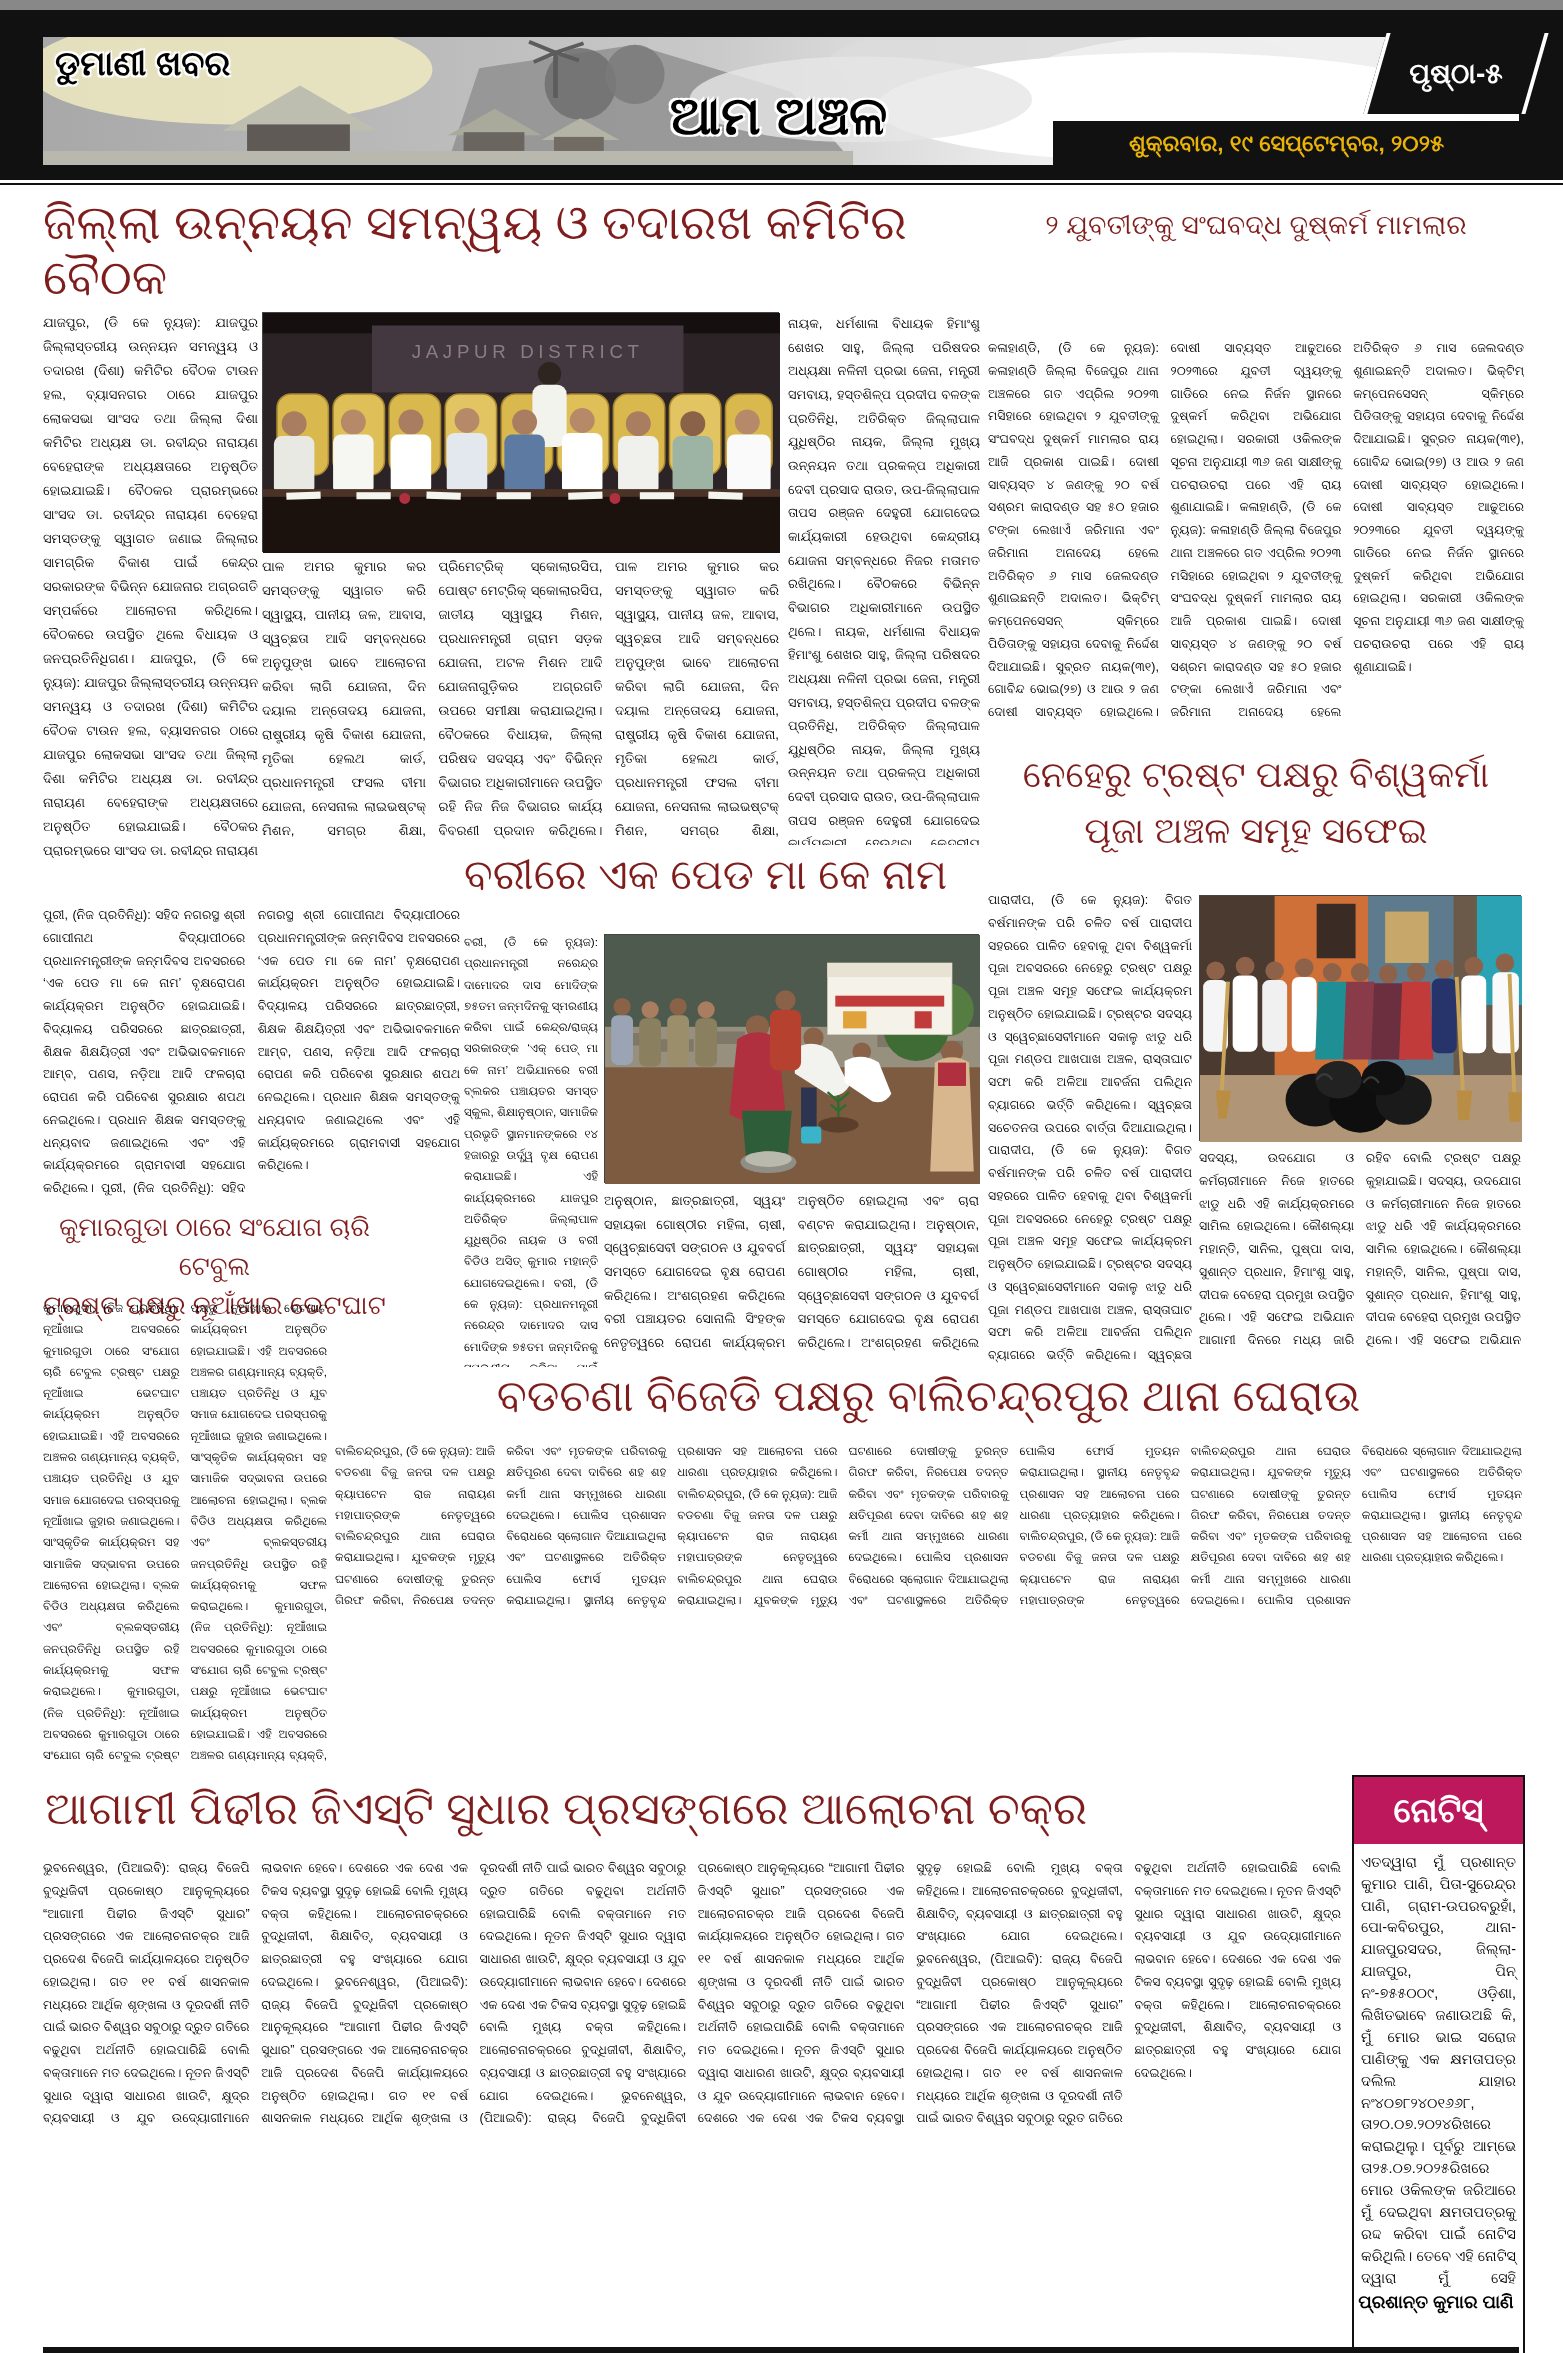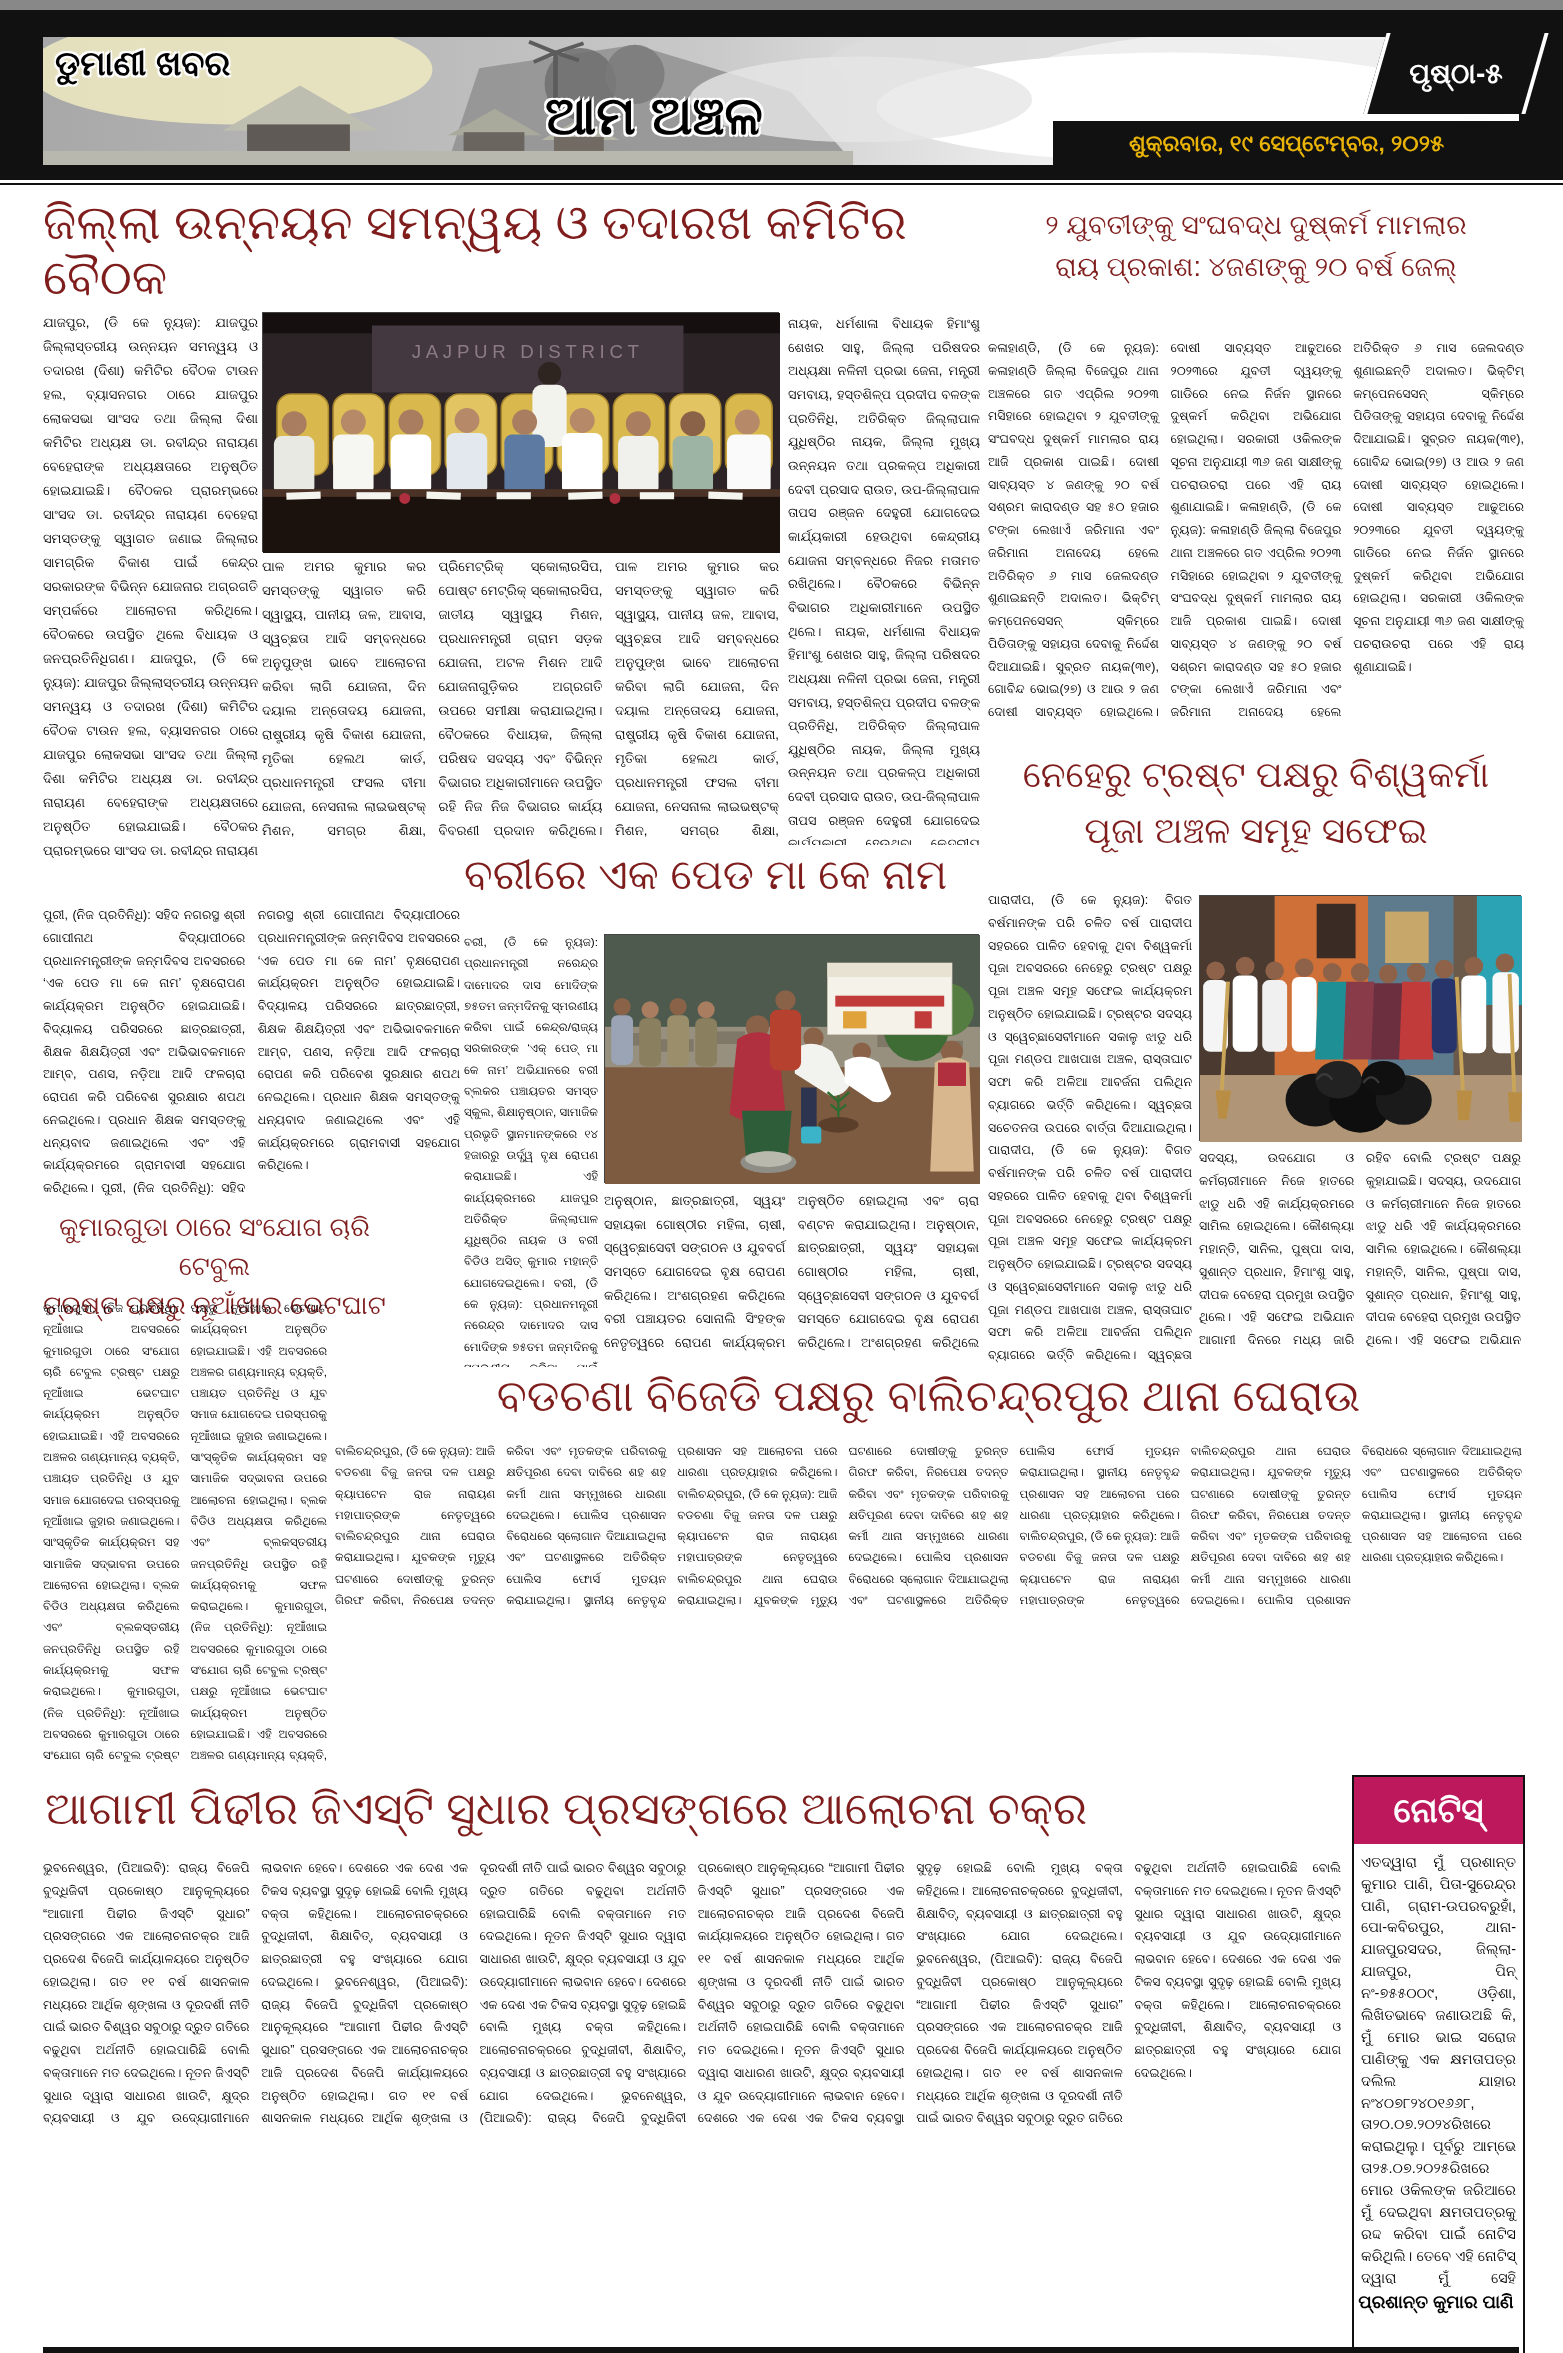--- a/index.html
+++ b/index.html
@@ -8,21 +8,21 @@
   .abs{position:absolute;}
   .flow{font-size:13.2px;line-height:1.82;text-align:justify;overflow:hidden;
         word-break:break-word;}
   .headline{font-weight:normal;color:#7f1d1d;letter-spacing:0px;}
   .center{text-align:center;}
   
   .masthead{left:0;top:0;width:1564px;height:162px;background:#111;}
   .mast-img{position:absolute;left:43px;top:26.5px;width:1476px;height:128px;}
   .logo{position:absolute;left:55px;top:34px;font-size:34px;font-weight:bold;color:#000;
         text-shadow:-1.6px -1.6px 0 #fff,1.6px -1.6px 0 #fff,-1.6px 1.6px 0 #fff,1.6px 1.6px 0 #fff,0 0 4.7px #fff;}
-  .section-title{position:absolute;left:545px;top:75px;width:467px;text-align:left;
+  .section-title{position:absolute;left:545px;top:75px;width:467px;text-align:center;
         font-size:53px;font-weight:bold;color:#000;
         text-shadow:-2.3px -2.3px 0 #fff,2.3px -2.3px 0 #fff,-2.3px 2.3px 0 #fff,2.3px 2.3px 0 #fff;}
   .page-label{position:absolute;left:1375px;top:23.4px;width:154px;height:81px;background:#111;
         transform:skewX(-16deg);border-left:4.7px solid #fff;border-right:4.7px solid #fff;}
   .page-label span{display:block;transform:skewX(16deg);color:#fff;font-size:28px;font-weight:bold;
         text-align:center;line-height:81px;}
   .date-bar{position:absolute;left:1053px;top:111px;width:467px;height:45px;background:#111;
         color:#eab308;font-size:22.6px;font-weight:bold;text-align:center;line-height:45px;}
   .rule-a{left:0;top:162px;width:1564px;height:7.8px;background:#111;}
   .rule-b{left:0;top:173px;width:1564px;height:2.3px;background:#111;}
@@ -140,21 +140,20 @@
       <circle cx="452" cy="238" r="7" fill="#b03040"></circle>
     </svg>
   </div>
 
   <div class="abs flow" style="left:788px;top:302px;width:192px;height:533px;font-size:13px;">ନାୟକ, ଧର୍ମଶାଳା ବିଧାୟକ ହିମାଂଶୁ ଶେଖର ସାହୁ, ଜିଲ୍ଲା ପରିଷଦର ଅଧ୍ୟକ୍ଷା ନଳିନୀ ପ୍ରଭା ଜେନା, ମନ୍ତ୍ରୀ ସମବାୟ, ହସ୍ତଶିଳ୍ପ ପ୍ରଦୀପ ବଳଙ୍କ ପ୍ରତିନିଧି, ଅତିରିକ୍ତ ଜିଲ୍ଲାପାଳ ଯୁଧିଷ୍ଠିର ନାୟକ, ଜିଲ୍ଲା ମୁଖ୍ୟ ଉନ୍ନୟନ ତଥା ପ୍ରକଳ୍ପ ଅଧିକାରୀ ଦେବୀ ପ୍ରସାଦ ରାଉତ, ଉପ-ଜିଲ୍ଲାପାଳ ତାପସ ରଞ୍ଜନ ଦେହୁରୀ ଯୋଗଦେଇ କାର୍ଯ୍ୟକାରୀ ହେଉଥିବା କେନ୍ଦ୍ରୀୟ ଯୋଜନା ସମ୍ବନ୍ଧରେ ନିଜର ମତାମତ ରଖିଥିଲେ। ବୈଠକରେ ବିଭିନ୍ନ ବିଭାଗର ଅଧିକାରୀମାନେ ଉପସ୍ଥିତ ଥିଲେ। ନାୟକ, ଧର୍ମଶାଳା ବିଧାୟକ ହିମାଂଶୁ ଶେଖର ସାହୁ, ଜିଲ୍ଲା ପରିଷଦର ଅଧ୍ୟକ୍ଷା ନଳିନୀ ପ୍ରଭା ଜେନା, ମନ୍ତ୍ରୀ ସମବାୟ, ହସ୍ତଶିଳ୍ପ ପ୍ରଦୀପ ବଳଙ୍କ ପ୍ରତିନିଧି, ଅତିରିକ୍ତ ଜିଲ୍ଲାପାଳ ଯୁଧିଷ୍ଠିର ନାୟକ, ଜିଲ୍ଲା ମୁଖ୍ୟ ଉନ୍ନୟନ ତଥା ପ୍ରକଳ୍ପ ଅଧିକାରୀ ଦେବୀ ପ୍ରସାଦ ରାଉତ, ଉପ-ଜିଲ୍ଲାପାଳ ତାପସ ରଞ୍ଜନ ଦେହୁରୀ ଯୋଗଦେଇ କାର୍ଯ୍ୟକାରୀ ହେଉଥିବା କେନ୍ଦ୍ରୀୟ ଯୋଜନା ସମ୍ବନ୍ଧରେ ନିଜର ମତାମତ ରଖିଥିଲେ। ବୈଠକରେ ବିଭିନ୍ନ ବିଭାଗର ଅଧିକାରୀମାନେ ଉପସ୍ଥିତ ଥିଲେ।</div>
 
   <div class="abs flow" style="left:262px;top:545px;width:517px;height:302px;column-count:3;column-gap:12.5px;">ପାଳ ଅମର କୁମାର କର ସମସ୍ତଙ୍କୁ ସ୍ୱାଗତ କରି ସ୍ୱାସ୍ଥ୍ୟ, ପାନୀୟ ଜଳ, ଆବାସ, ସ୍ୱଚ୍ଛତା ଆଦି ସମ୍ବନ୍ଧରେ ଅନୁପୁଙ୍ଖ ଭାବେ ଆଲୋଚନା କରିବା ଲାଗି ଯୋଜନା, ଦିନ ଦୟାଲ ଅନ୍ତୋଦୟ ଯୋଜନା, ରାଷ୍ଟ୍ରୀୟ କୃଷି ବିକାଶ ଯୋଜନା, ମୃତିକା ହେଲଥ କାର୍ଡ, ପ୍ରଧାନମନ୍ତ୍ରୀ ଫସଲ ବୀମା ଯୋଜନା, ନେସନାଲ ଲାଇଭଷ୍ଟକ୍ ମିଶନ, ସମଗ୍ର ଶିକ୍ଷା, ପ୍ରିମେଟ୍ରିକ୍ ସ୍କୋଲାରସିପ, ପୋଷ୍ଟ ମେଟ୍ରିକ୍ ସ୍କୋଲାରସିପ, ଜାତୀୟ ସ୍ୱାସ୍ଥ୍ୟ ମିଶନ, ପ୍ରଧାନମନ୍ତ୍ରୀ ଗ୍ରାମ ସଡ଼କ ଯୋଜନା, ଅଟଳ ମିଶନ ଆଦି ଯୋଜନାଗୁଡ଼ିକର ଅଗ୍ରଗତି ଉପରେ ସମୀକ୍ଷା କରାଯାଇଥିଲା। ବୈଠକରେ ବିଧାୟକ, ଜିଲ୍ଲା ପରିଷଦ ସଦସ୍ୟ ଏବଂ ବିଭିନ୍ନ ବିଭାଗର ଅଧିକାରୀମାନେ ଉପସ୍ଥିତ ରହି ନିଜ ନିଜ ବିଭାଗର କାର୍ଯ୍ୟ ବିବରଣୀ ପ୍ରଦାନ କରିଥିଲେ। ପାଳ ଅମର କୁମାର କର ସମସ୍ତଙ୍କୁ ସ୍ୱାଗତ କରି ସ୍ୱାସ୍ଥ୍ୟ, ପାନୀୟ ଜଳ, ଆବାସ, ସ୍ୱଚ୍ଛତା ଆଦି ସମ୍ବନ୍ଧରେ ଅନୁପୁଙ୍ଖ ଭାବେ ଆଲୋଚନା କରିବା ଲାଗି ଯୋଜନା, ଦିନ ଦୟାଲ ଅନ୍ତୋଦୟ ଯୋଜନା, ରାଷ୍ଟ୍ରୀୟ କୃଷି ବିକାଶ ଯୋଜନା, ମୃତିକା ହେଲଥ କାର୍ଡ, ପ୍ରଧାନମନ୍ତ୍ରୀ ଫସଲ ବୀମା ଯୋଜନା, ନେସନାଲ ଲାଇଭଷ୍ଟକ୍ ମିଶନ, ସମଗ୍ର ଶିକ୍ଷା, ପ୍ରିମେଟ୍ରିକ୍ ସ୍କୋଲାରସିପ, ପୋଷ୍ଟ ମେଟ୍ରିକ୍ ସ୍କୋଲାରସିପ, ଜାତୀୟ ସ୍ୱାସ୍ଥ୍ୟ ମିଶନ, ପ୍ରଧାନମନ୍ତ୍ରୀ ଗ୍ରାମ ସଡ଼କ ଯୋଜନା, ଅଟଳ ମିଶନ ଆଦି ଯୋଜନାଗୁଡ଼ିକର ଅଗ୍ରଗତି ଉପରେ ସମୀକ୍ଷା କରାଯାଇଥିଲା। ବୈଠକରେ ବିଧାୟକ, ଜିଲ୍ଲା ପରିଷଦ ସଦସ୍ୟ ଏବଂ ବିଭିନ୍ନ ବିଭାଗର ଅଧିକାରୀମାନେ ଉପସ୍ଥିତ ରହି ନିଜ ନିଜ ବିଭାଗର କାର୍ଯ୍ୟ ବିବରଣୀ ପ୍ରଦାନ କରିଥିଲେ।</div>
 
   <div class="abs headline center" style="left:988px;top:195px;width:536px;font-size:27px;line-height:1.55;">
     <div>୨ ଯୁବତୀଙ୍କୁ ସଂଘବଦ୍ଧ ଦୁଷ୍କର୍ମ ମାମଲାର</div>
-    <div>ରାୟ ପ୍ରକାଶ: ୪ଜଣଙ୍କୁ ୨୦ ବର୍ଷ ଜେଲ୍</div>
   </div>
   <div class="abs flow" style="left:988px;top:327px;width:536px;height:401px;column-count:3;column-gap:11.7px;font-size:12.5px;">କଳାହାଣ୍ଡି, (ଡି କେ ନ୍ୟୁଜ): କଳାହାଣ୍ଡି ଜିଲ୍ଲା ବିଜେପୁର ଥାନା ଅଞ୍ଚଳରେ ଗତ ଏପ୍ରିଲ ୨୦୨୩ ମସିହାରେ ହୋଇଥିବା ୨ ଯୁବତୀଙ୍କୁ ସଂଘବଦ୍ଧ ଦୁଷ୍କର୍ମ ମାମଲାର ରାୟ ଆଜି ପ୍ରକାଶ ପାଇଛି। ଦୋଷୀ ସାବ୍ୟସ୍ତ ୪ ଜଣଙ୍କୁ ୨୦ ବର୍ଷ ସଶ୍ରମ କାରାଦଣ୍ଡ ସହ ୫୦ ହଜାର ଟଙ୍କା ଲେଖାଏଁ ଜରିମାନା ଏବଂ ଜରିମାନା ଅନାଦେୟ ହେଲେ ଅତିରିକ୍ତ ୬ ମାସ ଜେଲଦଣ୍ଡ ଶୁଣାଇଛନ୍ତି ଅଦାଲତ। ଭିକ୍ଟିମ୍ କମ୍ପେନସେସନ୍ ସ୍କିମ୍‌ରେ ପିଡିତାଙ୍କୁ ସହାୟତା ଦେବାକୁ ନିର୍ଦ୍ଦେଶ ଦିଆଯାଇଛି। ସୁବ୍ରତ ନାୟକ(୩୧), ଗୋବିନ୍ଦ ଭୋଇ(୨୭) ଓ ଆଉ ୨ ଜଣ ଦୋଷୀ ସାବ୍ୟସ୍ତ ହୋଇଥିଲେ। ଦୋଷୀ ସାବ୍ୟସ୍ତ ଆଢୁଅରେ ୨୦୨୩ରେ ଯୁବତୀ ଦ୍ୱୟଙ୍କୁ ଗାଡିରେ ନେଇ ନିର୍ଜନ ସ୍ଥାନରେ ଦୁଷ୍କର୍ମ କରିଥିବା ଅଭିଯୋଗ ହୋଇଥିଲା। ସରକାରୀ ଓକିଲଙ୍କ ସୂଚନା ଅନୁଯାୟୀ ୩୬ ଜଣ ସାକ୍ଷୀଙ୍କୁ ପଚରାଉଚରା ପରେ ଏହି ରାୟ ଶୁଣାଯାଇଛି। କଳାହାଣ୍ଡି, (ଡି କେ ନ୍ୟୁଜ): କଳାହାଣ୍ଡି ଜିଲ୍ଲା ବିଜେପୁର ଥାନା ଅଞ୍ଚଳରେ ଗତ ଏପ୍ରିଲ ୨୦୨୩ ମସିହାରେ ହୋଇଥିବା ୨ ଯୁବତୀଙ୍କୁ ସଂଘବଦ୍ଧ ଦୁଷ୍କର୍ମ ମାମଲାର ରାୟ ଆଜି ପ୍ରକାଶ ପାଇଛି। ଦୋଷୀ ସାବ୍ୟସ୍ତ ୪ ଜଣଙ୍କୁ ୨୦ ବର୍ଷ ସଶ୍ରମ କାରାଦଣ୍ଡ ସହ ୫୦ ହଜାର ଟଙ୍କା ଲେଖାଏଁ ଜରିମାନା ଏବଂ ଜରିମାନା ଅନାଦେୟ ହେଲେ ଅତିରିକ୍ତ ୬ ମାସ ଜେଲଦଣ୍ଡ ଶୁଣାଇଛନ୍ତି ଅଦାଲତ। ଭିକ୍ଟିମ୍ କମ୍ପେନସେସନ୍ ସ୍କିମ୍‌ରେ ପିଡିତାଙ୍କୁ ସହାୟତା ଦେବାକୁ ନିର୍ଦ୍ଦେଶ ଦିଆଯାଇଛି। ସୁବ୍ରତ ନାୟକ(୩୧), ଗୋବିନ୍ଦ ଭୋଇ(୨୭) ଓ ଆଉ ୨ ଜଣ ଦୋଷୀ ସାବ୍ୟସ୍ତ ହୋଇଥିଲେ। ଦୋଷୀ ସାବ୍ୟସ୍ତ ଆଢୁଅରେ ୨୦୨୩ରେ ଯୁବତୀ ଦ୍ୱୟଙ୍କୁ ଗାଡିରେ ନେଇ ନିର୍ଜନ ସ୍ଥାନରେ ଦୁଷ୍କର୍ମ କରିଥିବା ଅଭିଯୋଗ ହୋଇଥିଲା। ସରକାରୀ ଓକିଲଙ୍କ ସୂଚନା ଅନୁଯାୟୀ ୩୬ ଜଣ ସାକ୍ଷୀଙ୍କୁ ପଚରାଉଚରା ପରେ ଏହି ରାୟ ଶୁଣାଯାଇଛି।</div>
 
   <div class="abs flow" style="left:43px;top:894px;width:417px;height:296px;column-count:2;column-gap:12.5px;font-size:12.5px;">ପୁରୀ, (ନିଜ ପ୍ରତିନିଧି): ସହିଦ ନଗରସ୍ଥ ଶ୍ରୀ ଗୋପୀନାଥ ବିଦ୍ୟାପୀଠରେ ପ୍ରଧାନମନ୍ତ୍ରୀଙ୍କ ଜନ୍ମଦିବସ ଅବସରରେ ‘ଏକ ପେଡ ମା କେ ନାମ’ ବୃକ୍ଷରୋପଣ କାର୍ଯ୍ୟକ୍ରମ ଅନୁଷ୍ଠିତ ହୋଇଯାଇଛି। ବିଦ୍ୟାଳୟ ପରିସରରେ ଛାତ୍ରଛାତ୍ରୀ, ଶିକ୍ଷକ ଶିକ୍ଷୟିତ୍ରୀ ଏବଂ ଅଭିଭାବକମାନେ ଆମ୍ବ, ପଣସ, ନଡ଼ିଆ ଆଦି ଫଳଚାରା ରୋପଣ କରି ପରିବେଶ ସୁରକ୍ଷାର ଶପଥ ନେଇଥିଲେ। ପ୍ରଧାନ ଶିକ୍ଷକ ସମସ୍ତଙ୍କୁ ଧନ୍ୟବାଦ ଜଣାଇଥିଲେ ଏବଂ ଏହି କାର୍ଯ୍ୟକ୍ରମରେ ଗ୍ରାମବାସୀ ସହଯୋଗ କରିଥିଲେ। ପୁରୀ, (ନିଜ ପ୍ରତିନିଧି): ସହିଦ ନଗରସ୍ଥ ଶ୍ରୀ ଗୋପୀନାଥ ବିଦ୍ୟାପୀଠରେ ପ୍ରଧାନମନ୍ତ୍ରୀଙ୍କ ଜନ୍ମଦିବସ ଅବସରରେ ‘ଏକ ପେଡ ମା କେ ନାମ’ ବୃକ୍ଷରୋପଣ କାର୍ଯ୍ୟକ୍ରମ ଅନୁଷ୍ଠିତ ହୋଇଯାଇଛି। ବିଦ୍ୟାଳୟ ପରିସରରେ ଛାତ୍ରଛାତ୍ରୀ, ଶିକ୍ଷକ ଶିକ୍ଷୟିତ୍ରୀ ଏବଂ ଅଭିଭାବକମାନେ ଆମ୍ବ, ପଣସ, ନଡ଼ିଆ ଆଦି ଫଳଚାରା ରୋପଣ କରି ପରିବେଶ ସୁରକ୍ଷାର ଶପଥ ନେଇଥିଲେ। ପ୍ରଧାନ ଶିକ୍ଷକ ସମସ୍ତଙ୍କୁ ଧନ୍ୟବାଦ ଜଣାଇଥିଲେ ଏବଂ ଏହି କାର୍ଯ୍ୟକ୍ରମରେ ଗ୍ରାମବାସୀ ସହଯୋଗ କରିଥିଲେ।</div>
 
   <div class="abs headline" style="left:464px;top:841px;width:516px;font-size:42px;">ବରୀରେ ଏକ ପେଡ ମା କେ ନାମ</div>
   <div class="abs flow" style="left:464px;top:921px;width:134px;height:436px;font-size:11.7px;">ବରୀ, (ଡି କେ ନ୍ୟୁଜ): ପ୍ରଧାନମନ୍ତ୍ରୀ ନରେନ୍ଦ୍ର ଦାମୋଦର ଦାସ ମୋଦିଙ୍କ ୭୫ତମ ଜନ୍ମଦିନକୁ ସ୍ମରଣୀୟ କରିବା ପାଇଁ କେନ୍ଦ୍ର/ରାଜ୍ୟ ସରକାରଙ୍କ ‘ଏକ୍ ପେଡ୍ ମା କେ ନାମ’ ଅଭିଯାନରେ ବରୀ ବ୍ଲକର ପଞ୍ଚାୟତର ସମସ୍ତ ସ୍କୁଲ, ଶିକ୍ଷାନୁଷ୍ଠାନ, ସାମାଜିକ ପ୍ରଭୃତି ସ୍ଥାନମାନଙ୍କରେ ୧୪ ହଜାରରୁ ଉର୍ଦ୍ଧ୍ୱ ବୃକ୍ଷ ରୋପଣ କରାଯାଇଛି। ଏହି କାର୍ଯ୍ୟକ୍ରମରେ ଯାଜପୁର ଅତିରିକ୍ତ ଜିଲ୍ଲାପାଳ ଯୁଧିଷ୍ଠିର ନାୟକ ଓ ବରୀ ବିଡିଓ ଅସିତ୍ କୁମାର ମହାନ୍ତି ଯୋଗଦେଇଥିଲେ। ବରୀ, (ଡି କେ ନ୍ୟୁଜ): ପ୍ରଧାନମନ୍ତ୍ରୀ ନରେନ୍ଦ୍ର ଦାମୋଦର ଦାସ ମୋଦିଙ୍କ ୭୫ତମ ଜନ୍ମଦିନକୁ ସ୍ମରଣୀୟ କରିବା ପାଇଁ କେନ୍ଦ୍ର/ରାଜ୍ୟ ସରକାରଙ୍କ ‘ଏକ୍ ପେଡ୍ ମା କେ ନାମ’ ଅଭିଯାନରେ ବରୀ ବ୍ଲକର ପଞ୍ଚାୟତର ସମସ୍ତ ସ୍କୁଲ, ଶିକ୍ଷାନୁଷ୍ଠାନ, ସାମାଜିକ ପ୍ରଭୃତି ସ୍ଥାନମାନଙ୍କରେ ୧୪ ହଜାରରୁ ଉର୍ଦ୍ଧ୍ୱ ବୃକ୍ଷ ରୋପଣ କରାଯାଇଛି। ଏହି କାର୍ଯ୍ୟକ୍ରମରେ ଯାଜପୁର ଅତିରିକ୍ତ ଜିଲ୍ଲାପାଳ ଯୁଧିଷ୍ଠିର ନାୟକ ଓ ବରୀ ବିଡିଓ ଅସିତ୍ କୁମାର ମହାନ୍ତି ଯୋଗଦେଇଥିଲେ।</div>
 
   <div class="abs photo-frame" style="left:604px;top:924px;width:375px;height:249px;">
     <svg viewBox="0 0 482 320" width="375" height="249" preserveAspectRatio="none" aria-hidden="true">

